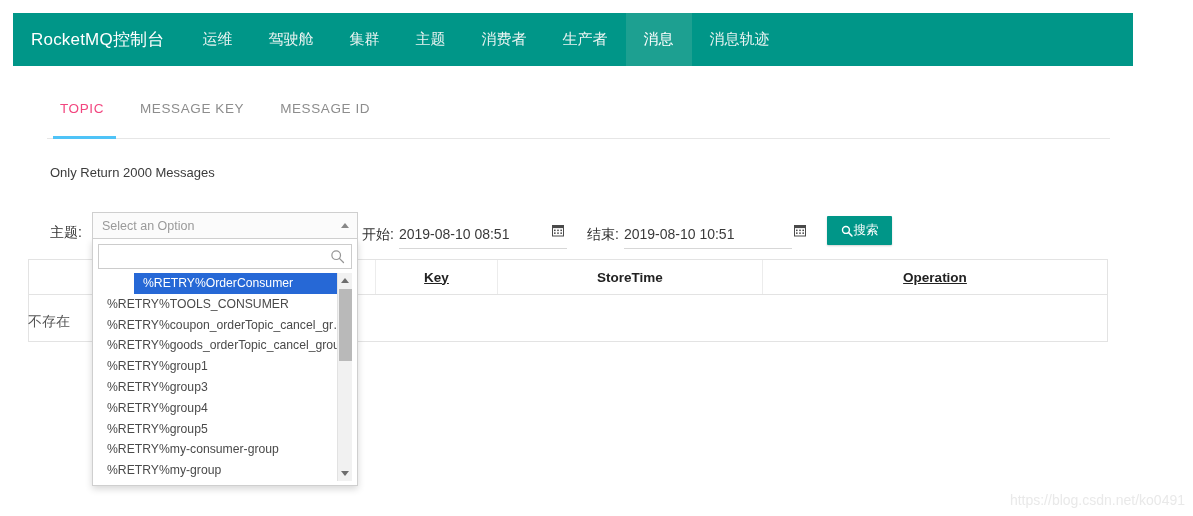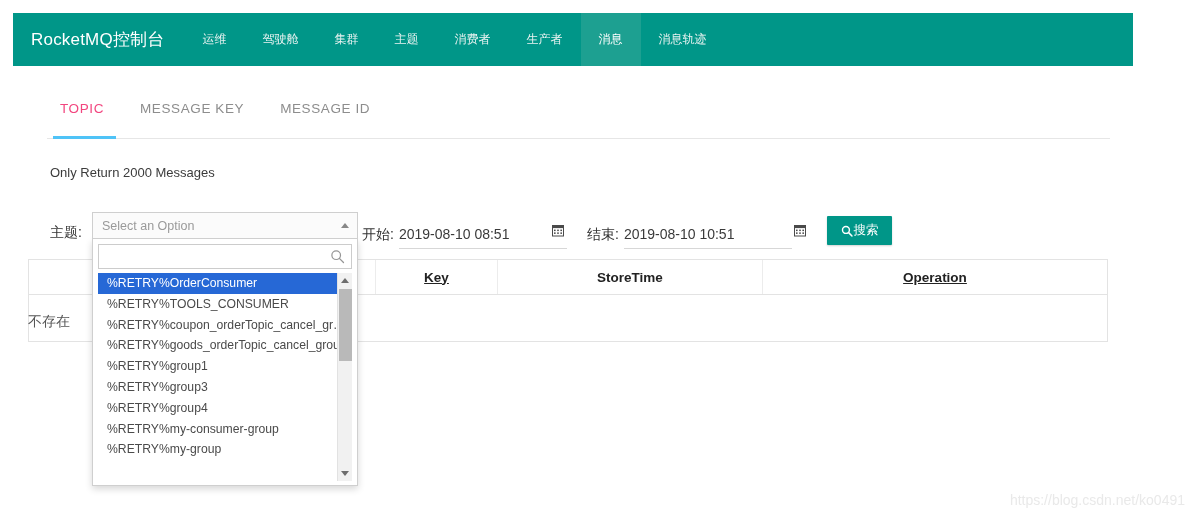--- a/index.html
+++ b/index.html
@@ -35,21 +35,21 @@
     white-space: nowrap;
   }
   .nav-items {
     display: flex; align-items: stretch;
     flex: 1;
   }
   .nav-item {
     display: flex; align-items: center;
     padding: 0 18px;
     color: #e8f3f1;
-    font-size: 12px;
+    font-size: 15px;
     white-space: nowrap;
     cursor: pointer;
   }
   .nav-item.active {
     background: #1da091;
     color: #ffffff;
   }
   .nav-right {
     display: flex; align-items: center;
     margin-left: auto;
@@ -183,20 +183,21 @@
     font-size: 12.2px;
     color: #4a4a4a;
     white-space: nowrap;
     overflow: hidden;
     text-overflow: ellipsis;
     cursor: pointer;
   }
   .option.selected {
     background: #2668d6;
     color: #ffffff;
+    margin-left: 36px;
   }
   
   .dd-scroll {
     position: absolute;
     right: 0; top: 0;
     width: 15px; height: 208px;
     background: #f1f1f1;
     border-left: 1px solid #e2e2e2;
   }
   .dd-arrow {
@@ -366,20 +367,21 @@
           </svg>
         </div>
         <div class="option-list">
           <div class="option selected">%RETRY%OrderConsumer</div>
           <div class="option">%RETRY%TOOLS_CONSUMER</div>
           <div class="option">%RETRY%coupon_orderTopic_cancel_group</div>
           <div class="option">%RETRY%goods_orderTopic_cancel_group</div>
           <div class="option">%RETRY%group1</div>
           <div class="option">%RETRY%group3</div>
           <div class="option">%RETRY%group4</div>
+          <div class="option">%RETRY%group5</div>
           <div class="option">%RETRY%my-consumer-group</div>
           <div class="option">%RETRY%my-group</div>
 
           <div class="dd-scroll">
             <div class="dd-arrow up">
                 <i></i>
               </div>
             <div class="dd-thumb"></div>
             <div class="dd-arrow down">
                 <i></i>

